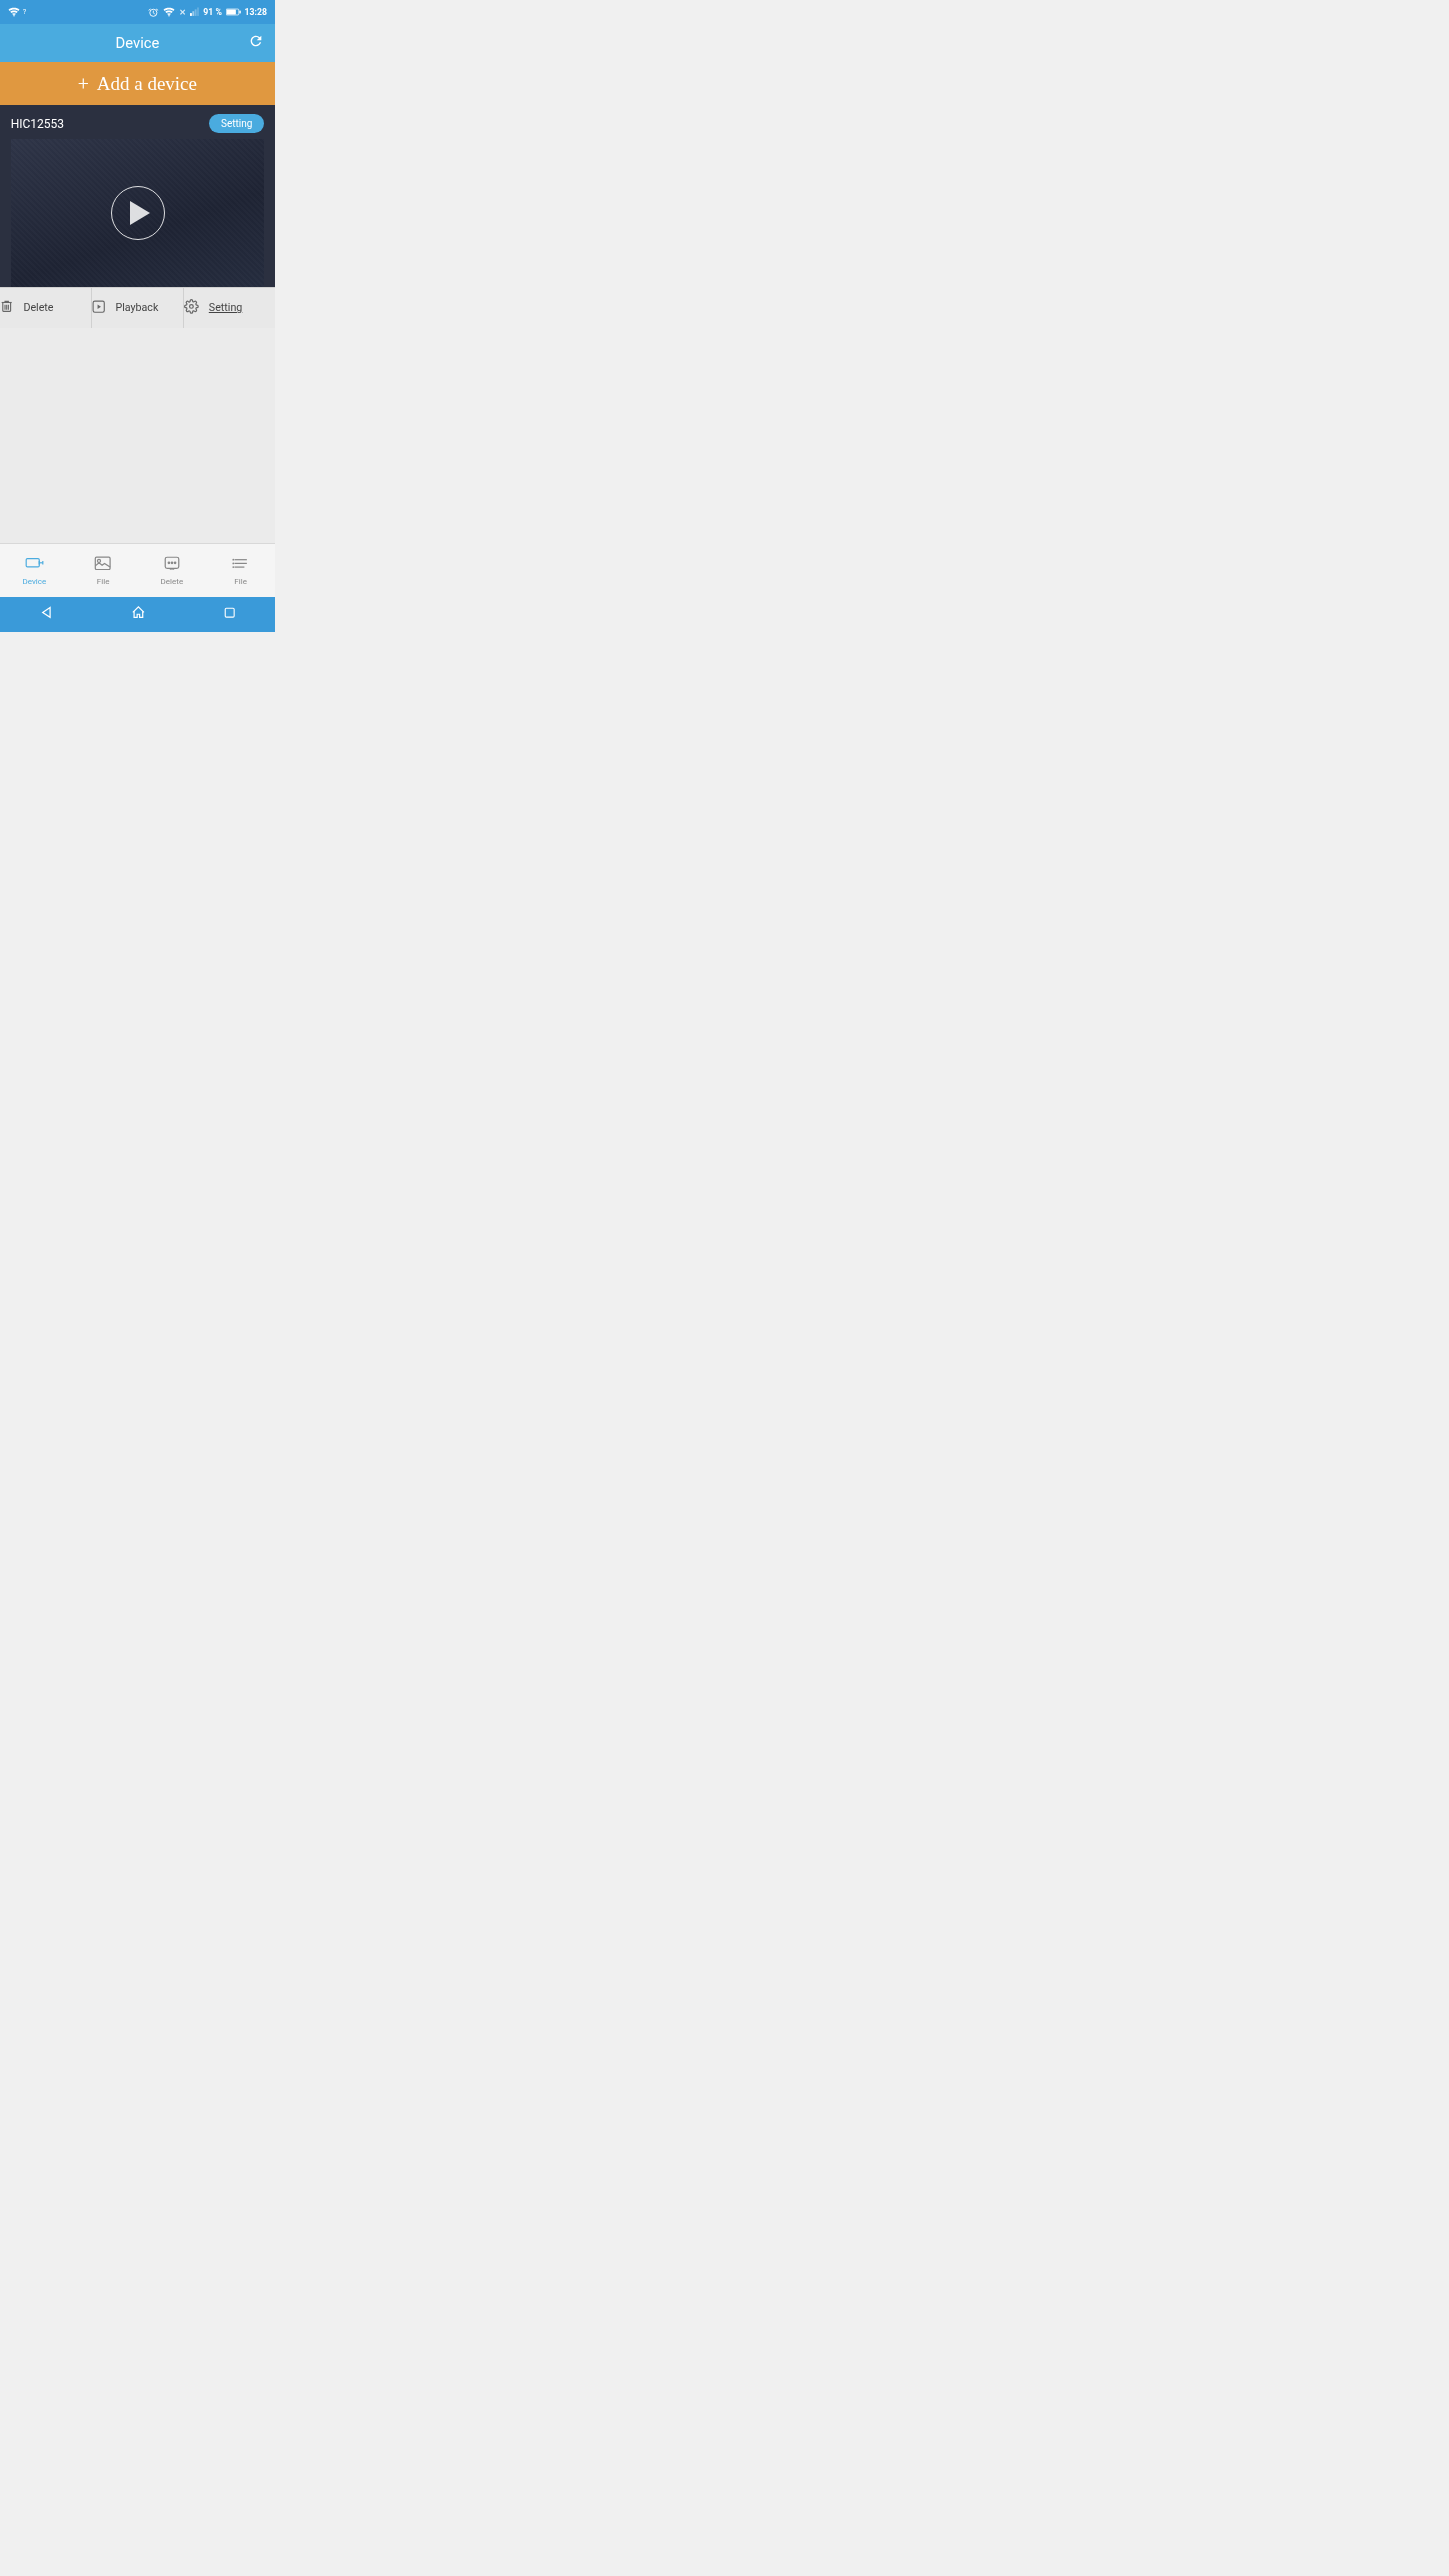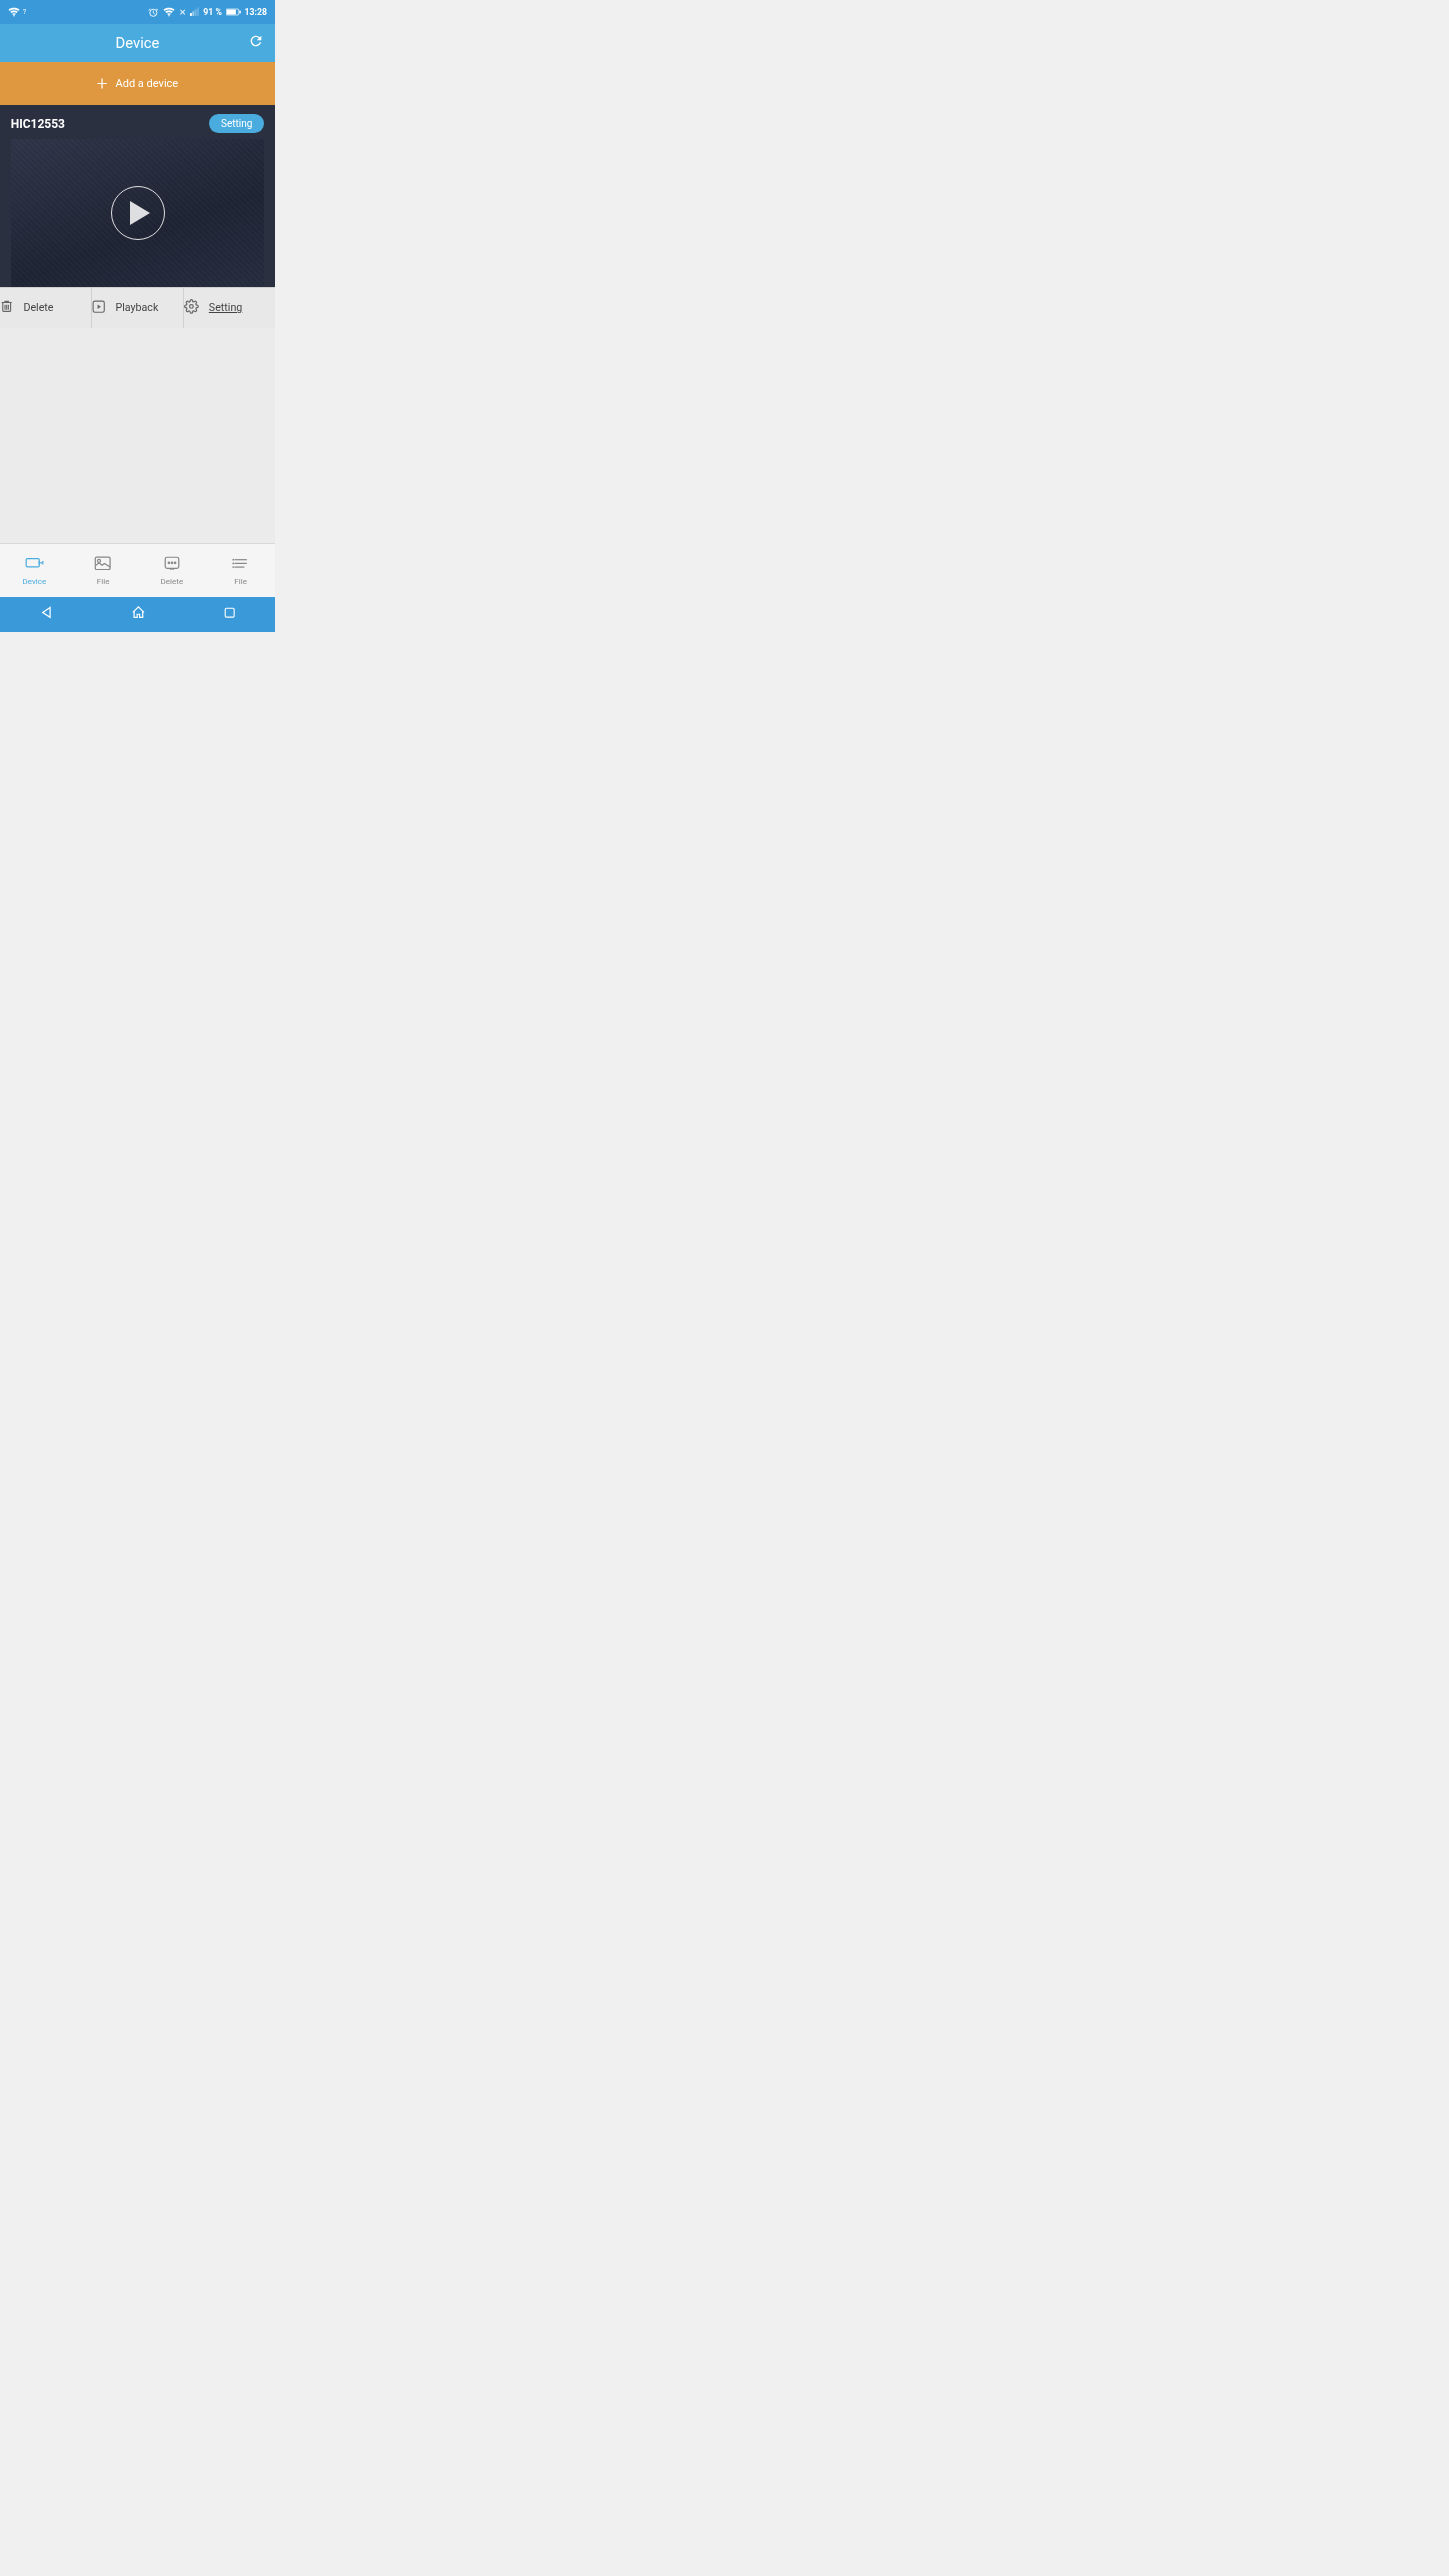--- a/index.html
+++ b/index.html
@@ -60,39 +60,40 @@
       cursor: pointer;
     }
     .add-device-banner .plus-icon {
       color: white;
       font-size: 19px;
       font-weight: 300;
       line-height: 1;
     }
     .add-device-banner .add-label {
       color: white;
-      font-size: 11px;
+      font-size: 19px;
+      font-family: Liberation Serif, serif;
     }
 
     
     .device-card {
       background: #2b3040;
       position: relative;
       padding: 9.4px 10.7px 0 10.7px;
     }
     .device-card-header {
       display: flex;
       align-items: center;
       justify-content: space-between;
       margin-bottom: 5.4px;
     }
     .device-name {
       color: white;
       font-size: 12px;
-      font-weight: 700;
+      font-weight: 400;
     }
     .online-badge {
       background: #4aabdf;
       color: white;
       border-radius: 13.4px;
       padding: 4px 12px;
       font-size: 10px;
     }
 
     

